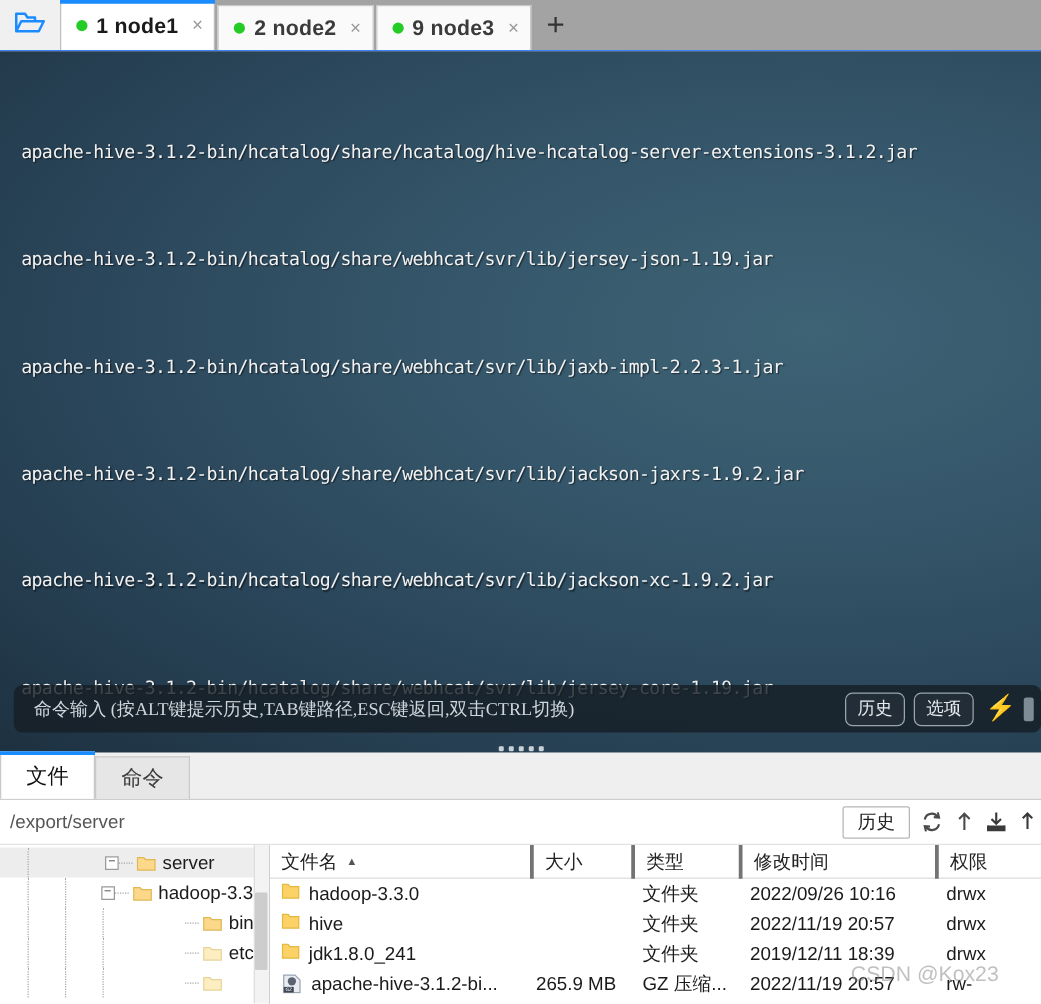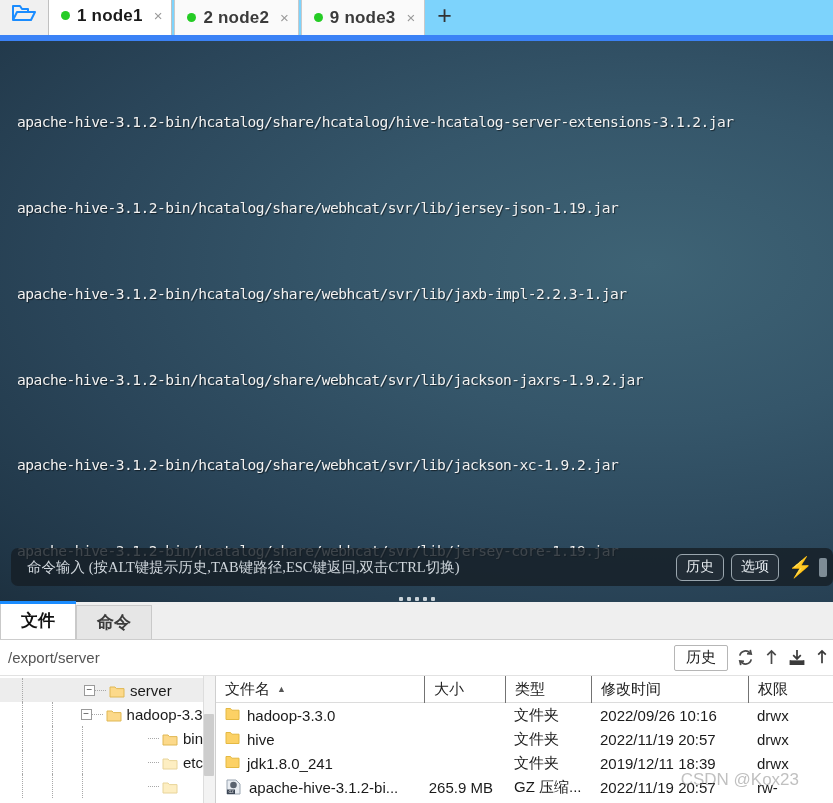--- a/index.html
+++ b/index.html
@@ -7,23 +7,23 @@
     width: 833px; height: 803px;
     overflow: hidden;
     font-family: "Liberation Sans", sans-serif;
     background: #ffffff;
   }
   #app { width: 833px; height: 803px; position: relative; display: flex; flex-direction: column; }
 
   
   .tabbar {
     height: 41px; min-height: 41px;
-    background: #7dd3fc;
+    background: #a3a3a3;
     display: flex; align-items: flex-end;
-    border-bottom: 6px solid #3b82f6;
+    border-bottom: 1px solid #3b82f6;
     position: relative;
   }
   .folder-btn {
     width: 48px; height: 40px;
     display: flex; align-items: center; justify-content: center;
     background: #f0f0f0;
   }
   .tab {
     height: 36px;
     display: flex; align-items: center;
@@ -144,21 +144,21 @@
   .btabs {
     height: 38px; min-height: 38px;
     background: #efefef;
     display: flex; align-items: flex-end;
     border-bottom: 1px solid #cdcdcd;
   }
   .btab {
     height: 34px;
     min-width: 76px;
     display: flex; align-items: center; justify-content: center;
-    font-size: 17px; font-weight: bold; color: #3c3c3c;
+    font-size: 17px; font-weight: normal; color: #3c3c3c;
     background: #e6e6e6;
     border: 1px solid #c9c9c9; border-bottom: none;
     position: relative;
     padding: 0 14px;
   }
   .btab.active {
     background: #ffffff; color: #111; height: 38px;
   }
   .btab.active::before {
     content: ""; position: absolute; left: -1px; right: -1px; top: -1px;
@@ -226,21 +226,21 @@
 
   .filelist { flex: 1; min-width: 0; background: #fff; position: relative; overflow: hidden; }
   .fl-head {
     height: 27px;
     display: flex; align-items: center;
     border-bottom: 1px solid #dcdcdc;
     font-size: 15px; color: #222;
     background: #fff;
   }
   .fl-head .col { padding-left: 9px; position: relative; height: 27px; display: flex; align-items: center; }
-  .fl-head .col + .col { border-left: 1px solid #737373; }
+  .fl-head .col + .col { border-left: 3px solid #737373; }
   .sortarrow { margin-left: 7px; font-size: 9px; color: #555; }
   .frow {
     height: 24px;
     display: flex; align-items: center;
     font-size: 15px; color: #1b1b1b;
   }
   .frow .c { padding-left: 9px; overflow: hidden; white-space: nowrap; }
   .c-name { display: flex; align-items: center; gap: 7px; position: relative; }
   .c-size { text-align: right; padding-right: 12px !important; padding-left: 0 !important; }
   .gz-ic { width: 17px; height: 16px; flex: 0 0 auto; }

